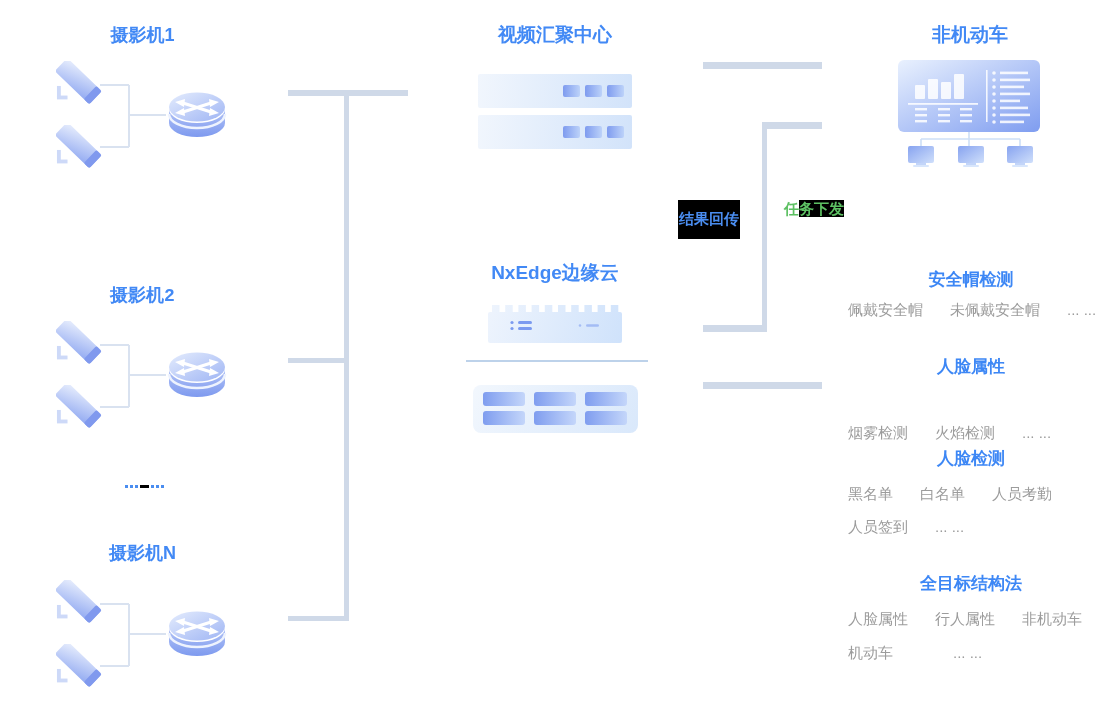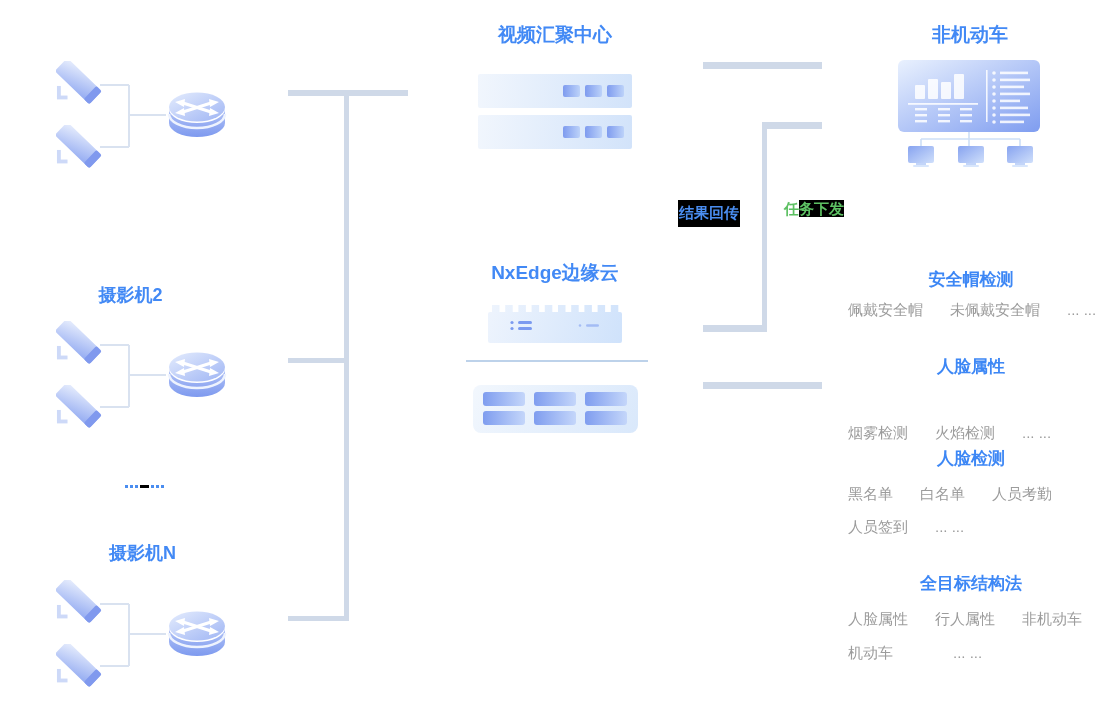--- a/index.html
+++ b/index.html
@@ -5,21 +5,21 @@
   html,body{margin:0;padding:0;background:#fff;}
   #stage{position:relative;width:1110px;height:720px;background:#fff;overflow:hidden;
          font-family:"Liberation Sans",sans-serif;}
   .abs{position:absolute;}
   
   .grp-label{width:185px;text-align:center;font-size:18px;font-weight:bold;color:#4289f5;}
   .mid-title{width:200px;text-align:center;font-size:19px;font-weight:bold;color:#4289f5;}
   .sec-title{width:262px;text-align:center;font-size:17px;font-weight:bold;color:#3d87f5;}
   .item-row{display:flex;gap:27px;font-size:15px;color:#9c9c9c;line-height:20px;white-space:nowrap;}
   .flow-label{font-size:15px;font-weight:bold;white-space:nowrap;}
-  .flow-result{color:#4a8df0;background:#000;padding:4px 1px;}
+  .flow-result{color:#4a8df0;background:#000;padding:10px 1px;}
   .flow-task-head{color:#5dc063;}
   .flow-task-tail{color:#5dc063;background:#000;padding:0 0;}
   
   .bar{background:#cfd9e8;}
   
   .server{width:154px;height:34px;border-radius:2px;
           background:linear-gradient(95deg,#f1f6fd 0%,#d2e3fa 100%);}
   .server .chips{position:absolute;right:8px;top:11px;display:flex;gap:5px;}
   .server .chip{width:17px;height:12px;border-radius:2px;
                 background:linear-gradient(90deg,#7e9bef 0%,#bcd2f9 100%);}
@@ -90,30 +90,31 @@
       </symbol>
 
       <symbol id="monitor" viewBox="0 0 26 22">
         <rect x="0" y="0" width="26" height="17" rx="2" fill="url(#monG)"></rect>
         <rect x="8" y="17" width="10" height="2" fill="#c3d5f9"></rect>
         <rect x="5" y="19" width="16" height="2" rx="1" fill="#d8e6fc"></rect>
       </symbol>
     </defs>
   </svg>
 
+  <div class="abs grp-label" style="left:50px;top:23px;">摄影机1</div>
   <svg class="abs" style="left:50px;top:55px;" width="185" height="125" viewBox="0 0 185 125">
     <g stroke="#d9e2f0" stroke-width="2" fill="none">
       <path d="M50 30 H79 M79 30 V92 M50 92 H79 M79 60 H116"></path>
     </g>
     <use href="#cam" x="6" y="6" width="48" height="48"></use>
     <use href="#cam" x="6" y="70" width="48" height="48"></use>
     <use href="#router" x="116" y="28" width="62" height="60"></use>
   </svg>
 
-  <div class="abs grp-label" style="left:38px;top:283px;">摄影机2</div>
+  <div class="abs grp-label" style="left:50px;top:283px;font-family:Liberation Mono, monospace;">摄影机2</div>
   <svg class="abs" style="left:50px;top:315px;" width="185" height="125" viewBox="0 0 185 125">
     <g stroke="#d9e2f0" stroke-width="2" fill="none">
       <path d="M50 30 H79 M79 30 V92 M50 92 H79 M79 60 H116"></path>
     </g>
     <use href="#cam" x="6" y="6" width="48" height="48"></use>
     <use href="#cam" x="6" y="70" width="48" height="48"></use>
     <use href="#router" x="116" y="28" width="62" height="60"></use>
   </svg>
 
   <div class="abs dots" style="left:125px;top:485px;">

